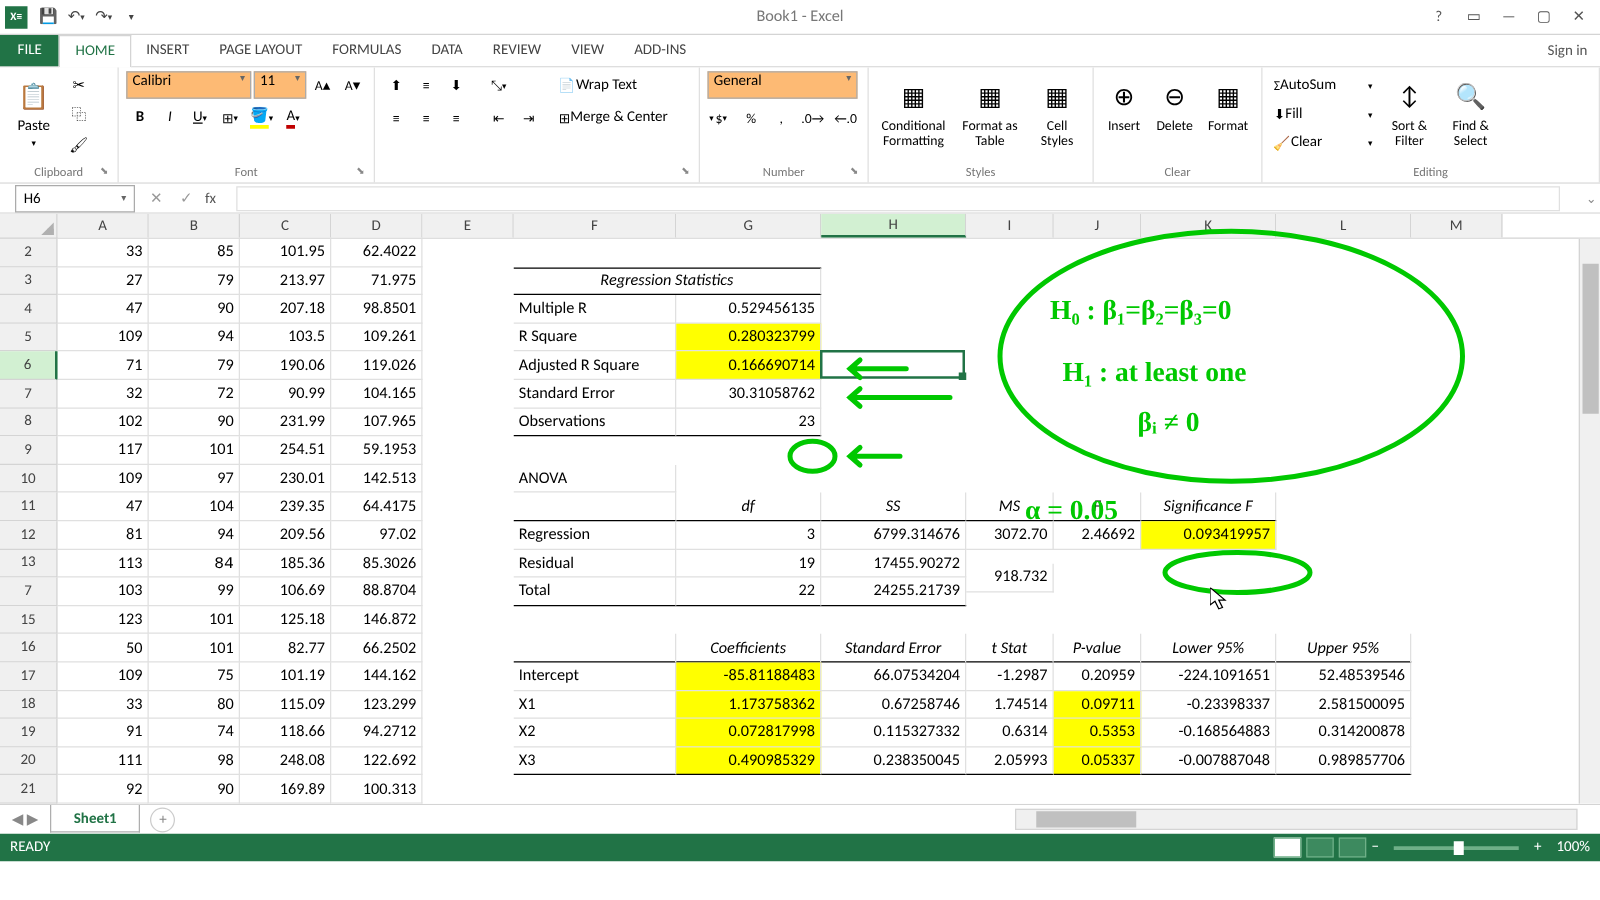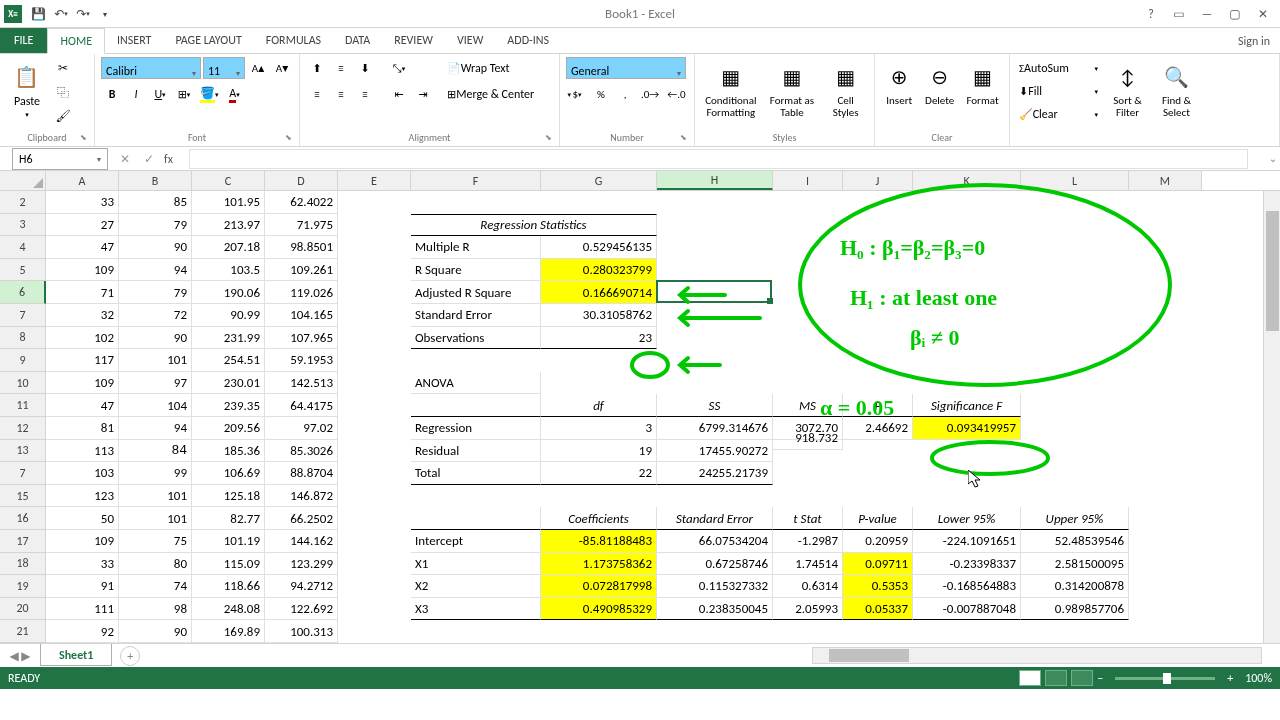--- a/index.html
+++ b/index.html
@@ -18,21 +18,21 @@
 .ribbon{height:93px;background:#fff;border-bottom:1px solid #d4d4d4;display:flex}
 .rgroup{border-right:1px solid #e0e0e0;display:flex;flex-direction:column;padding:3px 6px 0 6px;position:relative}
 .rgroup-label{font-size:10px;color:#777;text-align:center;padding:2px 0;margin-top:auto}
 .rgroup-body{display:flex;align-items:flex-start;gap:4px;flex:1}
 .dialog-launcher{position:absolute;bottom:2px;right:2px;width:12px;height:12px;font-size:8px;color:#888}
 .big-btn{display:flex;flex-direction:column;align-items:center;width:42px;padding-top:4px;cursor:pointer}
 .big-btn .icn{width:32px;height:32px;display:flex;align-items:center;justify-content:center;font-size:20px}
 .big-btn .lbl{font-size:11px;text-align:center;line-height:1.1;margin-top:2px}
 .small-col{display:flex;flex-direction:column;gap:2px}
 .small-btn{height:22px;min-width:22px;display:flex;align-items:center;justify-content:center;padding:0 3px;cursor:pointer;font-size:11px}
-.combo{height:22px;border:1px solid #ababab;background:#7dd3fc;display:flex;align-items:flex-end;padding:0 4px;font-size:11px}
+.combo{height:22px;border:1px solid #ababab;background:#fdba74;display:flex;align-items:flex-start;padding:0 4px;font-size:11px}
 .combo .dd{margin-left:auto;font-size:8px;color:#666}
 .row{display:flex;gap:2px;align-items:center}
 .namebox-row{height:24px;border-bottom:1px solid #d4d4d4;display:flex;align-items:center;background:#fff}
 .namebox{width:96px;height:22px;border:1px solid #ababab;margin:0 6px 0 12px;padding:0 6px;display:flex;align-items:center;font-size:12px}
 .namebox .dd{margin-left:auto;font-size:8px;color:#666}
 .fx-btns{display:flex;gap:2px;margin-right:4px}
 .fx-btn{width:22px;height:20px;display:flex;align-items:center;justify-content:center;color:#999;font-size:12px}
 .fx-label{color:#555;margin-right:16px}
 .formula-bar{flex:1;height:20px;border:1px solid #e0e0e0;margin-right:18px}
 .expand-fb{width:14px;color:#888;font-size:10px;text-align:center}
@@ -188,21 +188,20 @@
           <div style="width:8px"></div>
           <div class="small-btn">⇤</div>
           <div class="small-btn">⇥</div>
         </div>
       </div>
       <div style="display:flex;flex-direction:column;gap:4px;margin-left:6px">
         <div class="small-btn" style="width:110px;justify-content:flex-start">📄 <span>Wrap Text</span></div>
         <div class="small-btn" style="width:130px;justify-content:flex-start">⊞ <span>Merge &amp; Center</span> <span style="font-size:7px;margin-left:auto">▾</span></div>
       </div>
     </div>
-    <div class="rgroup-label">Alignment</div>
     <div class="dialog-launcher">⬊</div>
   </div>
 
   <div class="rgroup" style="width:135px">
     <div class="rgroup-body" style="flex-direction:column;gap:4px">
       <div class="combo" style="width:120px">
           <span>General</span>
           <span class="dd">▾</span>
         </div>
       <div class="row">
@@ -262,20 +261,21 @@
       </div>
       <div class="big-btn" style="width:45px">
           <div class="icn">↕</div>
           <div class="lbl">Sort &amp; Filter</div>
         </div>
       <div class="big-btn" style="width:45px">
           <div class="icn">🔍</div>
           <div class="lbl">Find &amp; Select</div>
         </div>
     </div>
+    <div class="rgroup-label">Editing</div>
   </div>
 </div>
 
 <div class="namebox-row">
   <div class="namebox">
       <span>H6</span>
       <span class="dd">▾</span>
     </div>
   <div class="fx-btns">
     <div class="fx-btn">✕</div>
@@ -427,21 +427,21 @@
         <div class="cell bb" style="left: 365px; top: 203.4px; width: 130px;"></div>
         <div class="cell " style="left: 365px; top: 226px; width: 130px;">Regression</div>
         <div class="cell r" style="left: 495px; top: 226px; width: 116px;">3</div>
         <div class="cell r" style="left: 611px; top: 226px; width: 116px;">6799.314676</div>
         <div class="cell r" style="left: 727px; top: 226px; width: 70px;">3072.70</div>
         <div class="cell r" style="left: 797px; top: 226px; width: 70px;">2.46692</div>
         <div class="cell r hl" style="left: 867px; top: 226px; width: 108px;">0.093419957</div>
         <div class="cell " style="left: 365px; top: 248.6px; width: 130px;">Residual</div>
         <div class="cell r" style="left: 495px; top: 248.6px; width: 116px;">19</div>
         <div class="cell r" style="left: 611px; top: 248.6px; width: 116px;">17455.90272</div>
-        <div class="cell r" style="left: 727px; top: 236px; width: 70px;">918.732</div>
+        <div class="cell r" style="left: 727px; top: 260px; width: 70px;">918.732</div>
         <div class="cell bb" style="left: 365px; top: 271.2px; width: 130px;">Total</div>
         <div class="cell r bb" style="left: 495px; top: 271.2px; width: 116px;">22</div>
         <div class="cell r bb" style="left: 611px; top: 271.2px; width: 116px;">24255.21739</div>
         <div class="cell c i bb" style="left: 495px; top: 316.4px; width: 116px;">Coefficients</div>
         <div class="cell c i bb" style="left: 611px; top: 316.4px; width: 116px;">Standard Error</div>
         <div class="cell c i bb" style="left: 727px; top: 316.4px; width: 70px;">t Stat</div>
         <div class="cell c i bb" style="left: 797px; top: 316.4px; width: 70px;">P-value</div>
         <div class="cell c i bb" style="left: 867px; top: 316.4px; width: 108px;">Lower 95%</div>
         <div class="cell c i bb" style="left: 975px; top: 316.4px; width: 108px;">Upper 95%</div>
         <div class="cell bb" style="left: 365px; top: 316.4px; width: 130px;"></div>

